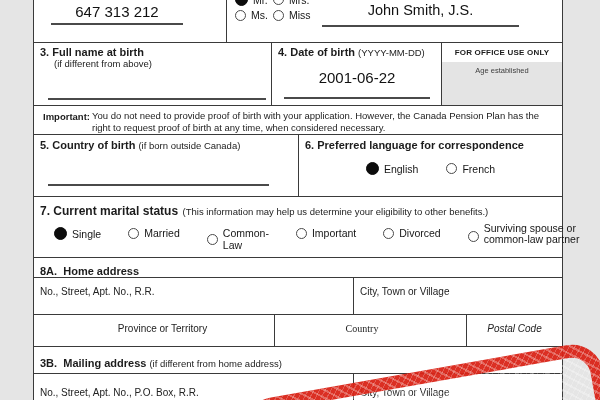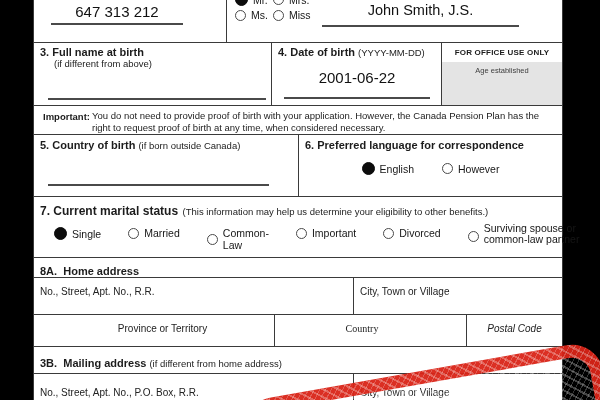--- a/index.html
+++ b/index.html
@@ -1,16 +1,16 @@
 <!DOCTYPE html>
 <html><head>
 <meta charset="utf-8">
 <style>
   html,body{margin:0;padding:0;background:#ffffff;}
-  .screen{position:relative;width:600px;height:400px;overflow:hidden;background:#000000;
+  .screen{position:relative;width:600px;height:400px;overflow:hidden;background:#e5e5e5;
           font-family:"Liberation Sans",sans-serif;color:#1c1c1c;}
   .form{position:absolute;left:33px;top:0;width:530px;height:400px;
         border-left:1.5px solid #3a3a3a;border-right:1.5px solid #3a3a3a;box-sizing:border-box;background:#fff;}
   .row{position:relative;box-sizing:border-box;border-bottom:1.5px solid #3a3a3a;}
   .cell{position:absolute;top:0;bottom:0;box-sizing:border-box;}
   .vdiv{border-left:1.5px solid #3a3a3a;}
   .hdr{font-weight:bold;font-size:11px;}
   .hdr-big{font-weight:bold;font-size:12px;}
   .sub{font-size:9.5px;font-weight:normal;color:#222;}
   .lbl{font-size:10px;color:#222;}
@@ -114,21 +114,21 @@
         <div class="hdr">
           <span>6.</span>&nbsp;<span>Preferred language for correspondence</span>
         </div>
         <div style="position:absolute;left:0;right:0;top:27px;display:flex;justify-content:center;gap:28px;">
           <span class="opt">
             <span class="radio on"></span>
             <span>English</span>
           </span>
           <span class="opt">
             <span class="radio"></span>
-            <span>However</span>
+            <span>French</span>
           </span>
         </div>
       </div>
     </div>
 
     <div class="row" style="height:61px;padding:4px 6px;box-sizing:border-box;">
       <div>
         <span class="hdr-big"><span>7.</span>&nbsp;<span>Current marital status</span></span>
         <span class="sub">(This information may help us determine your eligibility to other benefits.)</span>
       </div>

